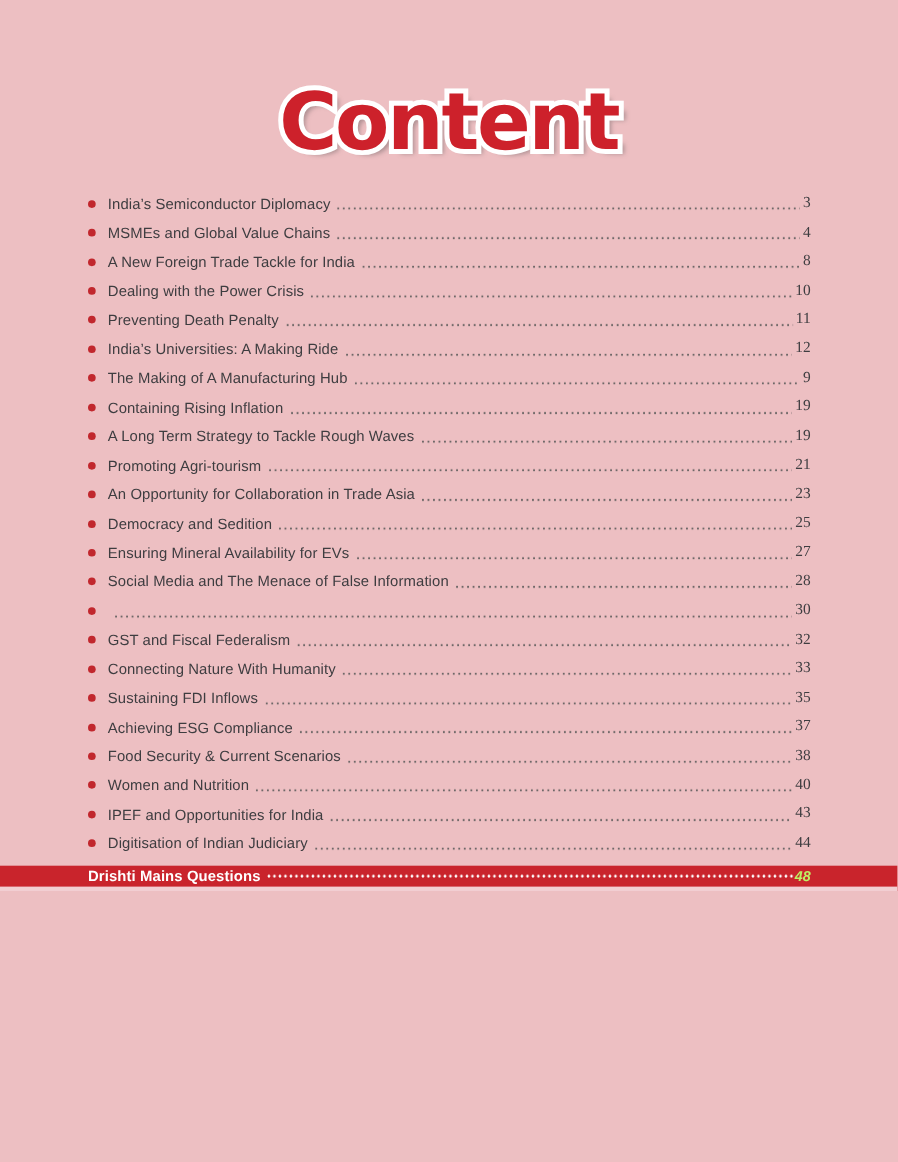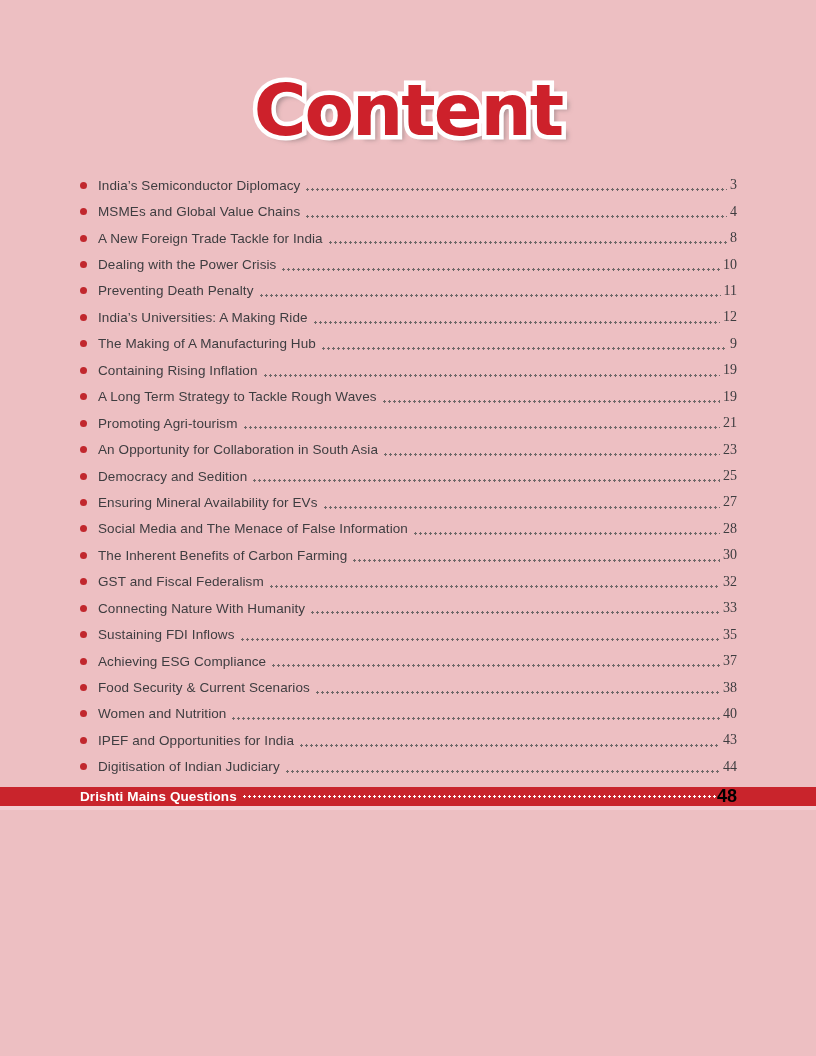--- a/index.html
+++ b/index.html
@@ -93,22 +93,23 @@
     font-weight:bold;
   }
   .mains-bar .leader {
     background-image:radial-gradient(circle, #ffffff 1.1px, transparent 1.4px);
     background-position:left calc(100% - 8px);
     margin:0 0 0 5px;
   }
   .mains-bar .toc-page {
     font-family:"Liberation Sans", sans-serif;
     font-weight:bold;
-    font-size:18px;
-    color:#000000;
+    font-size:13px;
+    color:#bef264;
+    font-style:italic;
   }
 </style>
 </head>
 <body>
 
 <div class="title-wrap">
   <span class="title-back">Content</span>
   <span class="title-front">Content</span>
 </div>
 
@@ -179,21 +180,21 @@
 
   <div class="toc-row">
     <span class="bullet"></span>
     <span class="toc-label">Promoting Agri-tourism</span>
     <span class="leader"></span>
     <span class="toc-page">21</span>
   </div>
 
   <div class="toc-row">
     <span class="bullet"></span>
-    <span class="toc-label">An Opportunity for Collaboration in South Asia</span>
+    <span class="toc-label">An Opportunity for Collaboration in Trade Asia</span>
     <span class="leader"></span>
     <span class="toc-page">23</span>
   </div>
 
   <div class="toc-row">
     <span class="bullet"></span>
     <span class="toc-label">Democracy and Sedition</span>
     <span class="leader"></span>
     <span class="toc-page">25</span>
   </div>
@@ -207,21 +208,20 @@
 
   <div class="toc-row">
     <span class="bullet"></span>
     <span class="toc-label">Social Media and The Menace of False Information</span>
     <span class="leader"></span>
     <span class="toc-page">28</span>
   </div>
 
   <div class="toc-row">
     <span class="bullet"></span>
-    <span class="toc-label">The Inherent Benefits of Carbon Farming</span>
     <span class="leader"></span>
     <span class="toc-page">30</span>
   </div>
 
   <div class="toc-row">
     <span class="bullet"></span>
     <span class="toc-label">GST and Fiscal Federalism</span>
     <span class="leader"></span>
     <span class="toc-page">32</span>
   </div>

